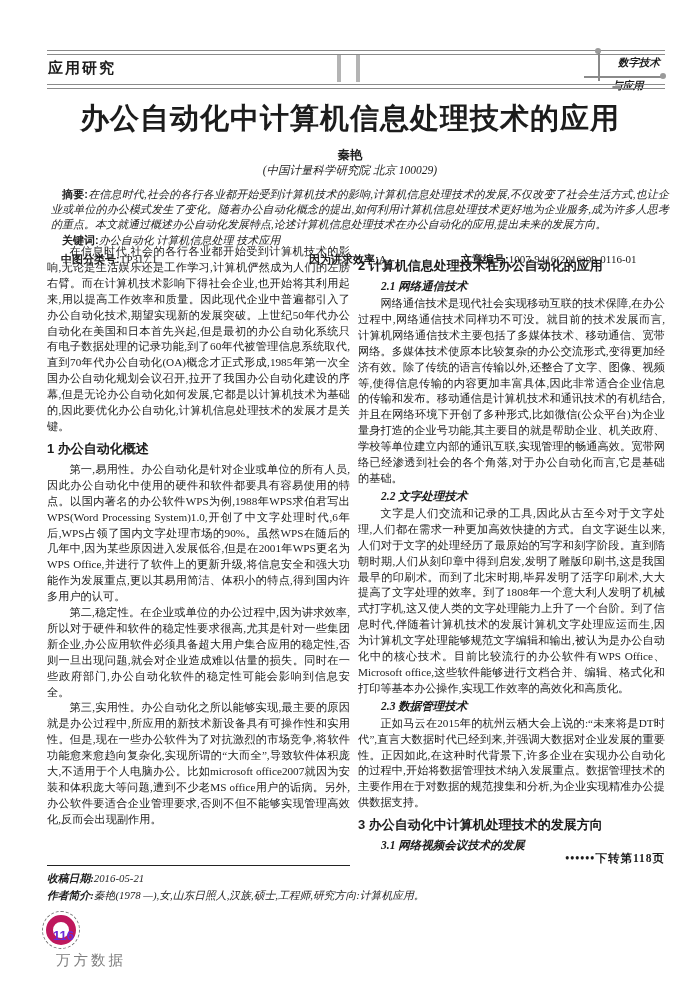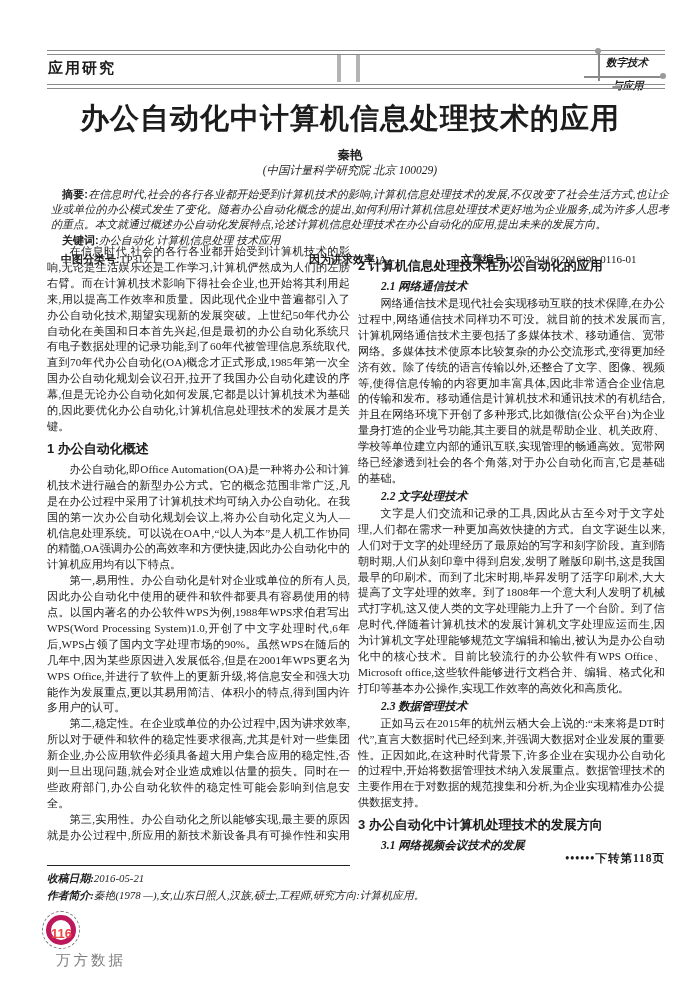--- a/index.html
+++ b/index.html
@@ -14,21 +14,21 @@
   .rule-bottom { top:84px; }
   .header-label { position:absolute; left:48px; top:59px;
     font-family:"Liberation Sans",sans-serif; font-weight:bold; font-size:15px; letter-spacing:2px; }
   .center-bar { position:absolute; top:55px; width:4px; height:27px; background:#b4b4b4; }
   .center-bar.b1 { left:337px; } .center-bar.b2 { left:356px; }
   .logo { position:absolute; left:584px; top:51px; width:84px; height:42px; }
   .logo-vline { position:absolute; left:14px; top:2px; width:2px; height:28px; background:#8a8a8a; }
   .logo-dot-top { position:absolute; left:11px; top:-3px; width:6px; height:6px; border-radius:50%; background:#9a9a9a; }
   .logo-hline { position:absolute; left:0; top:25px; width:78px; height:2px; background:#8a8a8a; }
   .logo-dot-right { position:absolute; left:76px; top:22px; width:6px; height:6px; border-radius:50%; background:#9a9a9a; }
-  .logo-l1 { position:absolute; left:22px; top:5px; font-style:italic; font-weight:bold; font-size:10.5px; white-space:nowrap; }
+  .logo-l1 { position:absolute; left:34px; top:5px; font-style:italic; font-weight:bold; font-size:10.5px; white-space:nowrap; }
   .logo-l2 { position:absolute; left:28px; top:28px; font-style:italic; font-weight:bold; font-size:10.5px; white-space:nowrap; }
   
   .paper-title { position:absolute; left:0; top:99px; width:700px; text-align:center;
     font-family:"Liberation Sans",sans-serif; font-weight:bold; font-size:29px; letter-spacing:1px; }
   .author { position:absolute; left:0; top:147px; width:700px; text-align:center;
     font-family:"Liberation Sans",sans-serif; font-weight:bold; font-size:12.5px; }
   .affiliation { position:absolute; left:0; top:163px; width:700px; text-align:center;
     font-style:italic; font-size:11.5px; }
   
   .meta-block { position:absolute; left:51px; top:187px; width:618px; }
@@ -51,22 +51,22 @@
     font-size:11.5px; font-weight:bold; letter-spacing:1px; }
   
   .footnote { position:absolute; left:47px; top:865px; width:640px; font-style:italic; font-size:10.8px; line-height:16.5px; }
   .footnote-rule { width:303px; border-top:1.5px solid #222; margin-bottom:4px; }
   .footnote .fl { font-weight:bold; }
   .footnote div { white-space:nowrap; }
   
   .stamp { position:absolute; left:42px; top:911px; width:38px; height:38px;
     border:1px dashed #777; border-radius:50%; box-sizing:border-box; }
   .stamp-inner { position:absolute; left:3px; top:3px; right:3px; bottom:3px;
-    border:5px solid #be185d; border-radius:50%; text-align:center; line-height:28px;
-    font-family:"Liberation Sans",sans-serif; font-weight:bold; font-size:13px; color:#ef4444; }
+    border:7px solid #be185d; border-radius:50%; text-align:center; line-height:28px;
+    font-family:"Liberation Sans",sans-serif; font-weight:bold; font-size:13px; color:#6d28d9; }
   .watermark { position:absolute; left:56px; top:951px;
     font-family:"Liberation Sans",sans-serif; font-size:14.5px; color:#7d7d7d; letter-spacing:3px; }
 </style>
 </head>
 <body>
 
 <div class="page">
 
   <div class="rule-double rule-top"></div>
   <div class="header-label">应用研究</div>
@@ -92,21 +92,20 @@
     <div class="clc-line">
       <span class="seg s1"><span class="meta-label">中图分类号:</span><span class="val">TP317.1</span></span>
       <span class="seg s2"><span class="meta-label">因为讲求效率:</span><span class="val">A</span></span>
       <span class="seg s3"><span class="meta-label">文章编号:</span><span class="val">1007-9416(2016)09-0116-01</span></span>
     </div>
   </div>
 
   <div class="col col-left">
     <p class="body">在信息时代,社会的各行各业都开始受到计算机技术的影响,无论是生活娱乐还是工作学习,计算机俨然成为人们的左膀右臂。而在计算机技术影响下得社会企业,也开始将其利用起来,用以提高工作效率和质量。因此现代企业中普遍都引入了办公自动化技术,期望实现新的发展突破。上世纪50年代办公自动化在美国和日本首先兴起,但是最初的办公自动化系统只有电子数据处理的记录功能,到了60年代被管理信息系统取代,直到70年代办公自动化(OA)概念才正式形成,1985年第一次全国办公自动化规划会议召开,拉开了我国办公自动化建设的序幕,但是无论办公自动化如何发展,它都是以计算机技术为基础的,因此要优化办公自动化,计算机信息处理技术的发展才是关键。</p>
     <h2 class="sec">1 办公自动化概述</h2>
-    <p class="body">办公自动化,即Office Automation(OA)是一种将办公和计算机技术进行融合的新型办公方式。它的概念范围非常广泛,凡是在办公过程中采用了计算机技术均可纳入办公自动化。在我国的第一次办公自动化规划会议上,将办公自动化定义为人—机信息处理系统。可以说在OA中,“以人为本”是人机工作协同的精髓,OA强调办公的高效率和方便快捷,因此办公自动化中的计算机应用均有以下特点。</p>
     <p class="body">第一,易用性。办公自动化是针对企业或单位的所有人员,因此办公自动化中使用的硬件和软件都要具有容易使用的特点。以国内著名的办公软件WPS为例,1988年WPS求伯君写出WPS(Word Processing System)1.0,开创了中文字处理时代,6年后,WPS占领了国内文字处理市场的90%。虽然WPS在随后的几年中,因为某些原因进入发展低谷,但是在2001年WPS更名为WPS Office,并进行了软件上的更新升级,将信息安全和强大功能作为发展重点,更以其易用简洁、体积小的特点,得到国内许多用户的认可。</p>
     <p class="body">第二,稳定性。在企业或单位的办公过程中,因为讲求效率,所以对于硬件和软件的稳定性要求很高,尤其是针对一些集团新企业,办公应用软件必须具备超大用户集合应用的稳定性,否则一旦出现问题,就会对企业造成难以估量的损失。同时在一些政府部门,办公自动化软件的稳定性可能会影响到信息安全。</p>
     <p class="body">第三,实用性。办公自动化之所以能够实现,最主要的原因就是办公过程中,所应用的新技术新设备具有可操作性和实用性。但是,现在一些办公软件为了对抗激烈的市场竞争,将软件功能愈来愈趋向复杂化,实现所谓的“大而全”,导致软件体积庞大,不适用于个人电脑办公。比如microsoft office2007就因为安装和体积庞大等问题,遭到不少老MS office用户的诟病。另外,办公软件要适合企业管理要求,否则不但不能够实现管理高效化,反而会出现副作用。</p>
   </div>
 
   <div class="col col-right">
     <h2 class="sec first">2 计算机信息处理技术在办公自动化的应用</h2>
     <h3 class="sub">2.1 网络通信技术</h3>
     <p class="body">网络通信技术是现代社会实现移动互联的技术保障,在办公过程中,网络通信技术同样功不可没。就目前的技术发展而言,计算机网络通信技术主要包括了多媒体技术、移动通信、宽带网络。多媒体技术使原本比较复杂的办公交流形式,变得更加经济有效。除了传统的语言传输以外,还整合了文字、图像、视频等,使得信息传输的内容更加丰富具体,因此非常适合企业信息的传输和发布。移动通信是计算机技术和通讯技术的有机结合,并且在网络环境下开创了多种形式,比如微信(公众平台)为企业量身打造的企业号功能,其主要目的就是帮助企业、机关政府、学校等单位建立内部的通讯互联,实现管理的畅通高效。宽带网络已经渗透到社会的各个角落,对于办公自动化而言,它是基础的基础。</p>
     <h3 class="sub">2.2 文字处理技术</h3>

